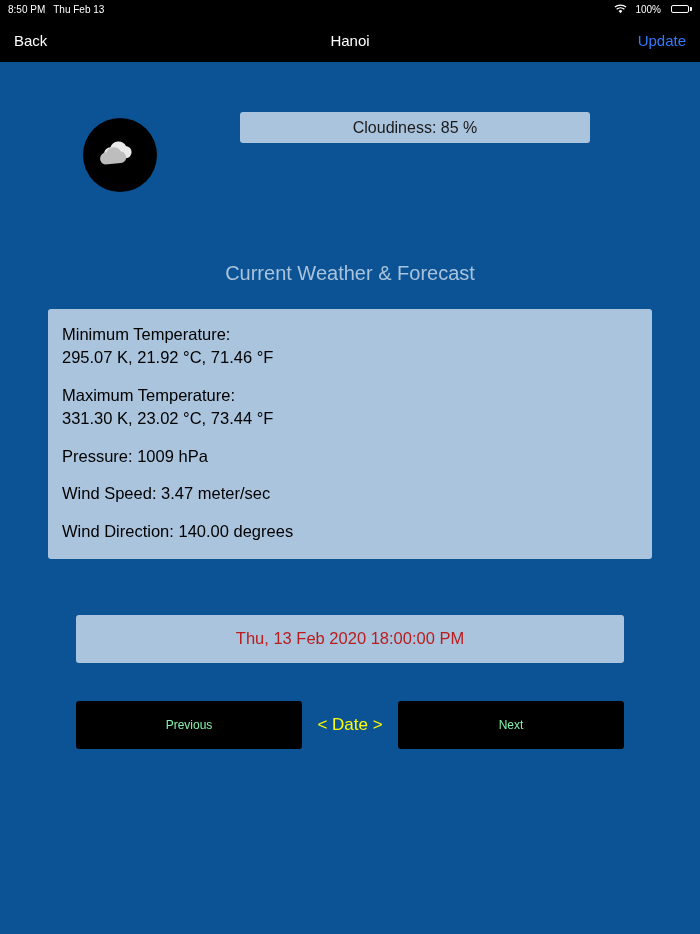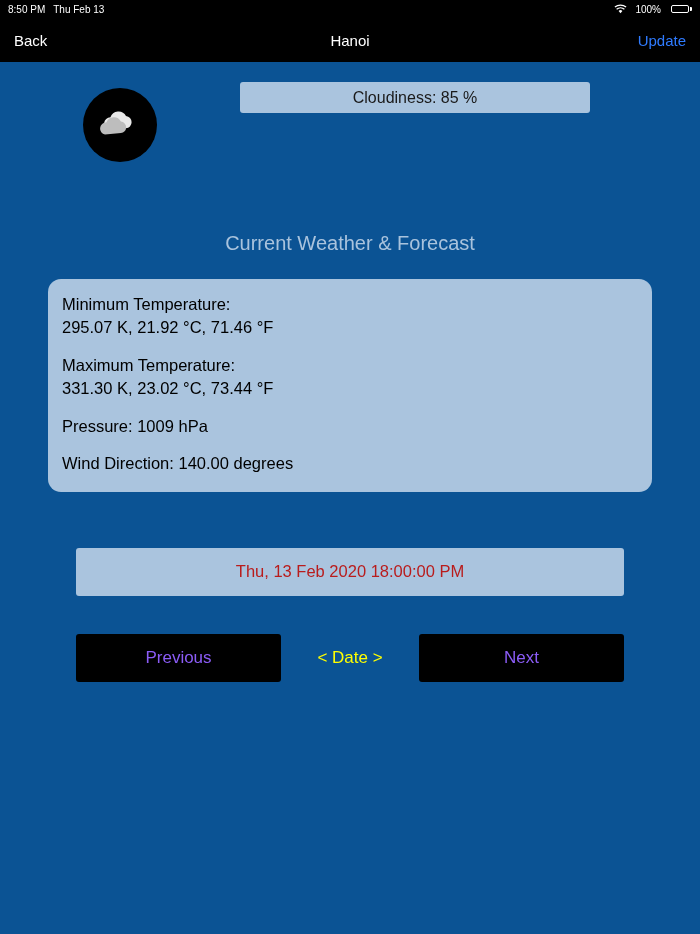--- a/index.html
+++ b/index.html
@@ -110,21 +110,21 @@
   
   .content {
     position: relative;
     height: calc(934px - 18px - 44px);
     background: #0b5394;
   }
 
   .top-row {
     display: flex;
     align-items: flex-start;
-    padding: 20px 0 0 0;
+    padding: 50px 0 0 0;
   }
   .icon-wrap {
     width: 240px;
     display: flex;
     justify-content: center;
   }
   .weather-icon-circle {
     width: 74px;
     height: 74px;
     border-radius: 50%;
@@ -157,21 +157,21 @@
   .section-title {
     text-align: center;
     color: #a9c3dd;
     font-size: 20px;
     margin-top: 70px;
   }
 
   .details-panel {
     margin: 24px 48px 0 48px;
     background: #aac4de;
-    border-radius: 13px;
+    border-radius: 3px;
     padding: 14px 0 16px 0;
     color: #000000;
     font-size: 16.5px;
     line-height: 1.42;
   }
   .detail-block {
     padding: 0 14px;
     margin-bottom: 14px;
   }
   .detail-block:last-child { margin-bottom: 0; }
@@ -189,27 +189,27 @@
     color: #b91c1c;
   }
 
   .button-row {
     margin: 38px 76px 0 76px;
     display: flex;
     align-items: center;
     justify-content: space-between;
   }
   .nav-button {
-    width: 205px;
+    width: 226px;
     height: 48px;
     background: #000000;
-    color: #8b5cf6;
+    color: #86efac;
     border: none;
     border-radius: 3px;
-    font-size: 17px;
+    font-size: 12px;
     font-family: "Liberation Sans", sans-serif;
     cursor: pointer;
   }
   .date-nav-label {
     color: #ffff00;
     font-size: 17px;
     cursor: pointer;
     white-space: nowrap;
   }
 </style>
@@ -266,20 +266,21 @@
   <div class="details-panel">
     <div class="detail-block">
       <div class="detail-line">Minimum Temperature:</div>
       <div class="detail-line">295.07 K, 21.92 °C, 71.46 °F</div>
     </div>
     <div class="detail-block">
       <div class="detail-line">Maximum Temperature:</div>
       <div class="detail-line">331.30 K, 23.02 °C, 73.44 °F</div>
     </div>
     <div class="detail-block">Pressure: 1009 hPa</div>
+    <div class="detail-block">Wind Speed: 3.47 meter/sec</div>
     <div class="detail-block">Wind Direction: 140.00 degrees</div>
   </div>
 
   <div class="date-box">Thu, 13 Feb 2020 18:00:00 PM</div>
 
   <div class="button-row">
     <button class="nav-button">Previous</button>
     <span class="date-nav-label">&lt; Date &gt;</span>
     <button class="nav-button">Next</button>
   </div>

